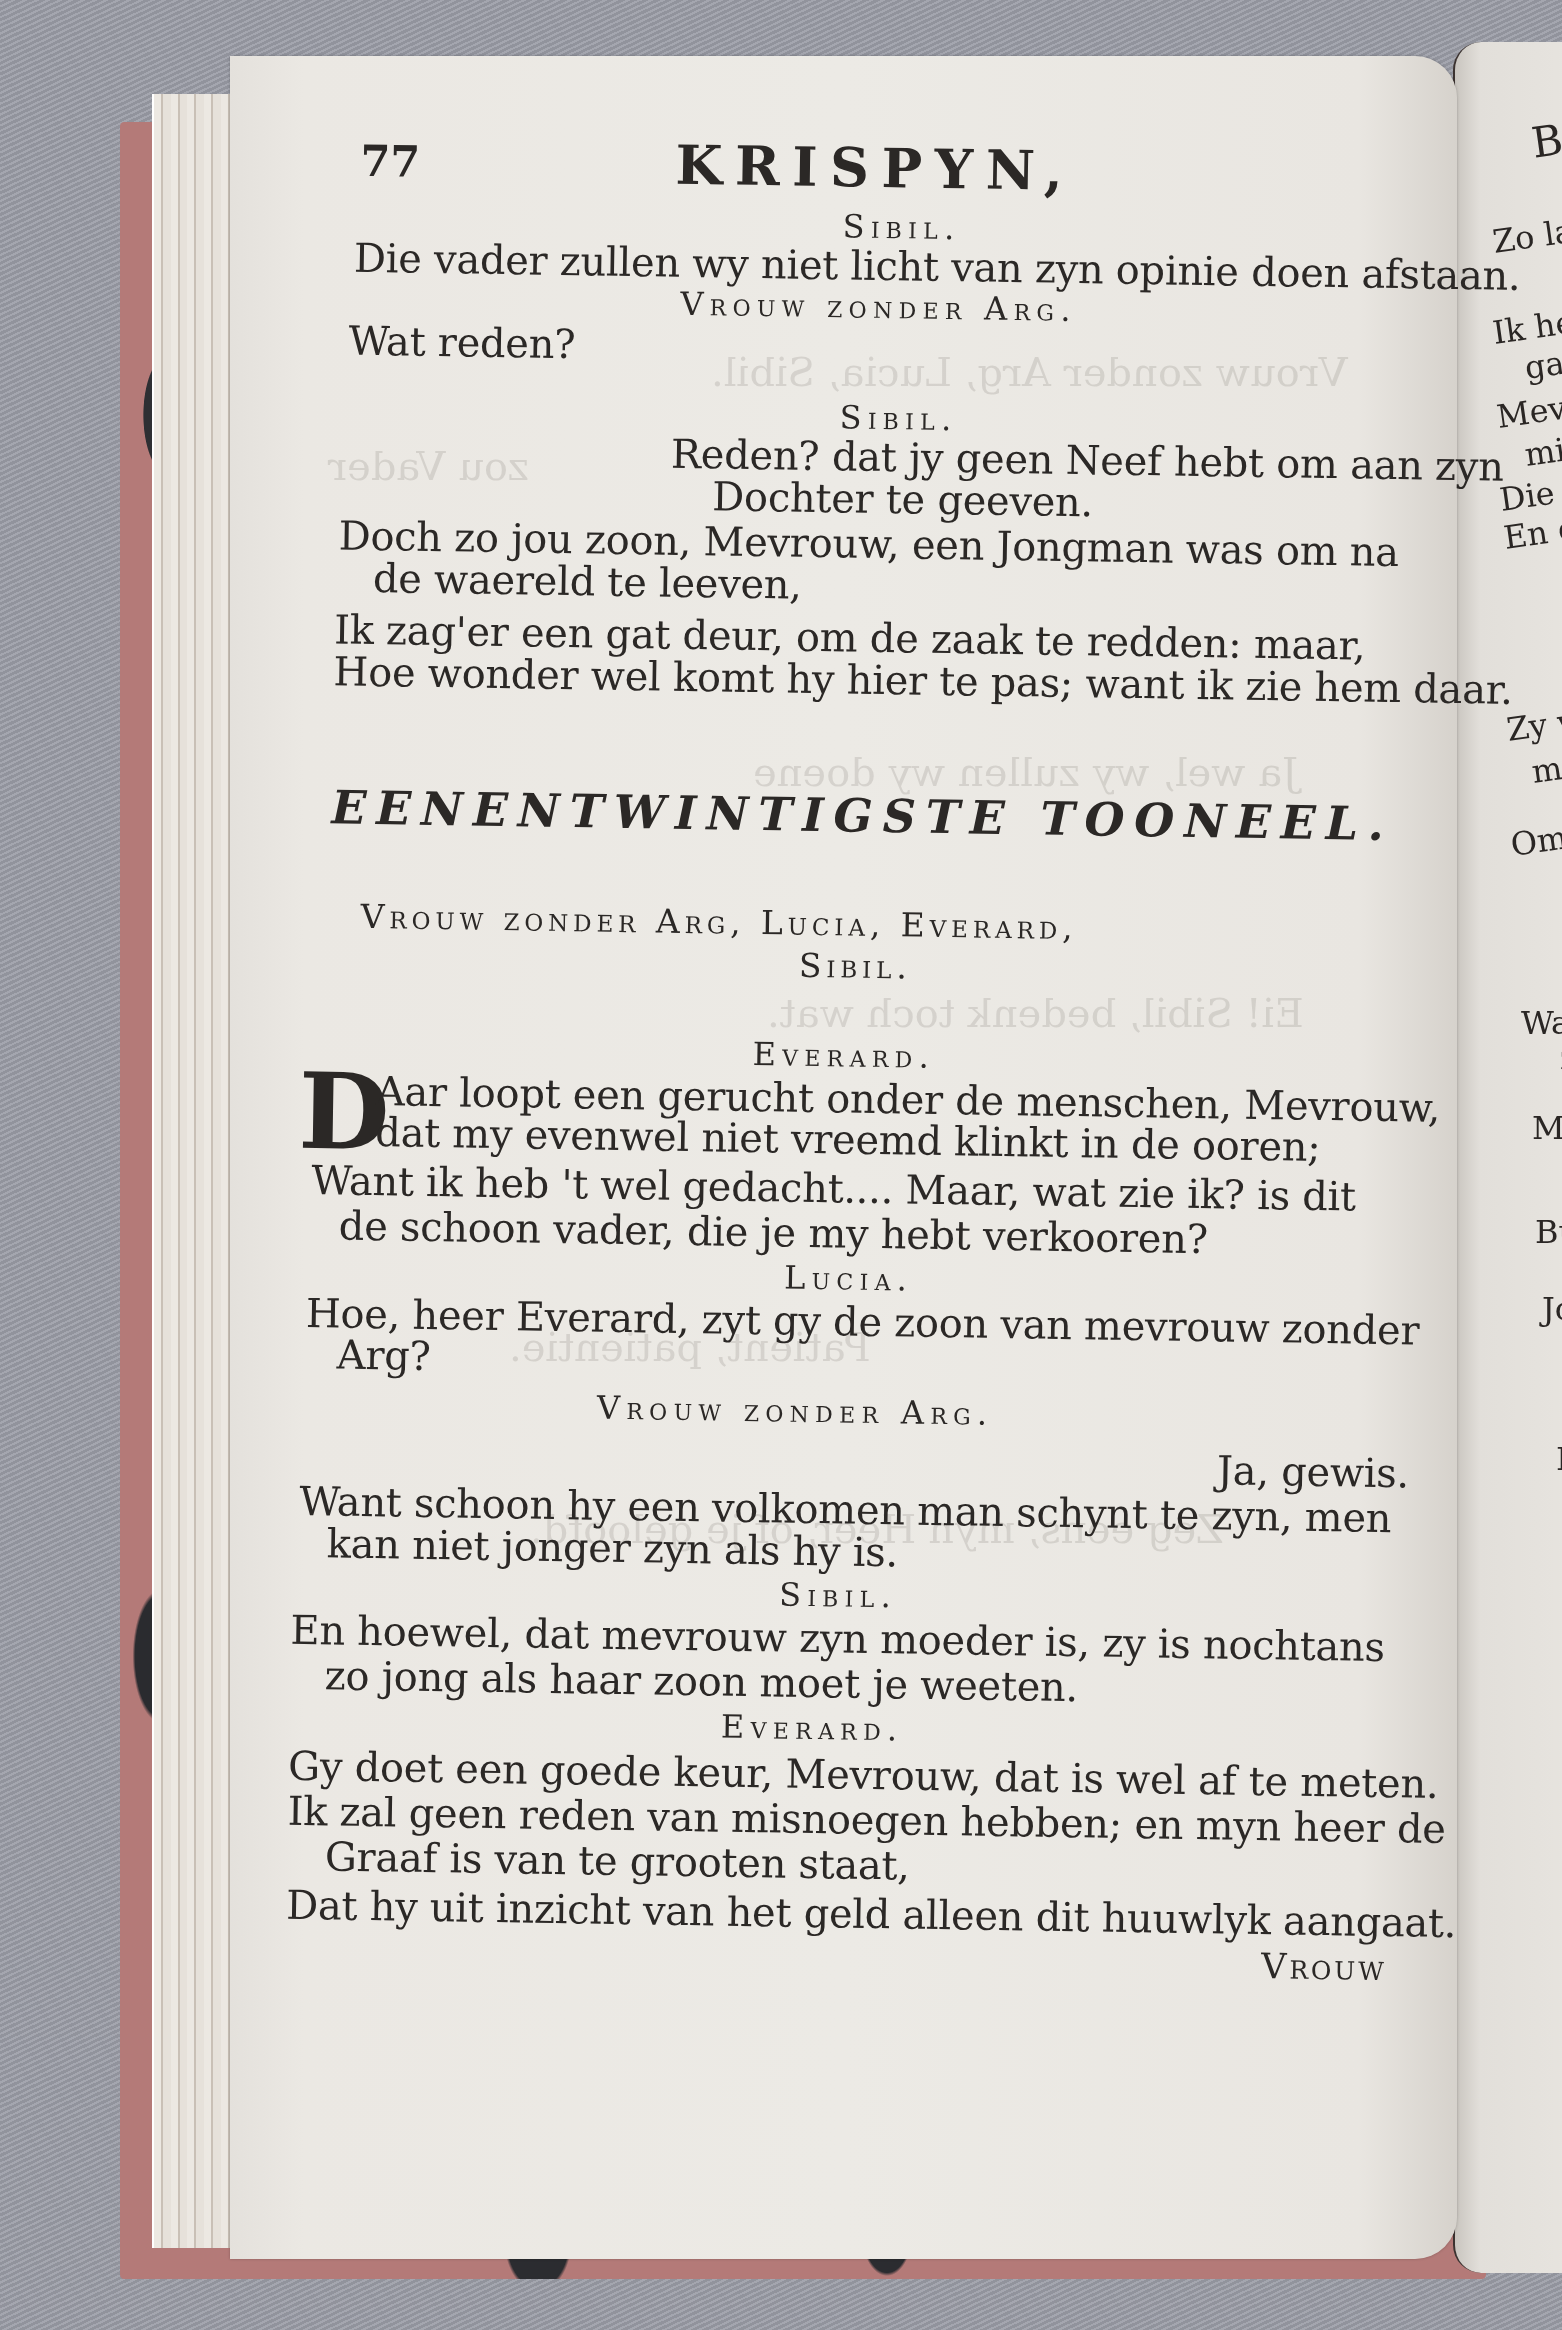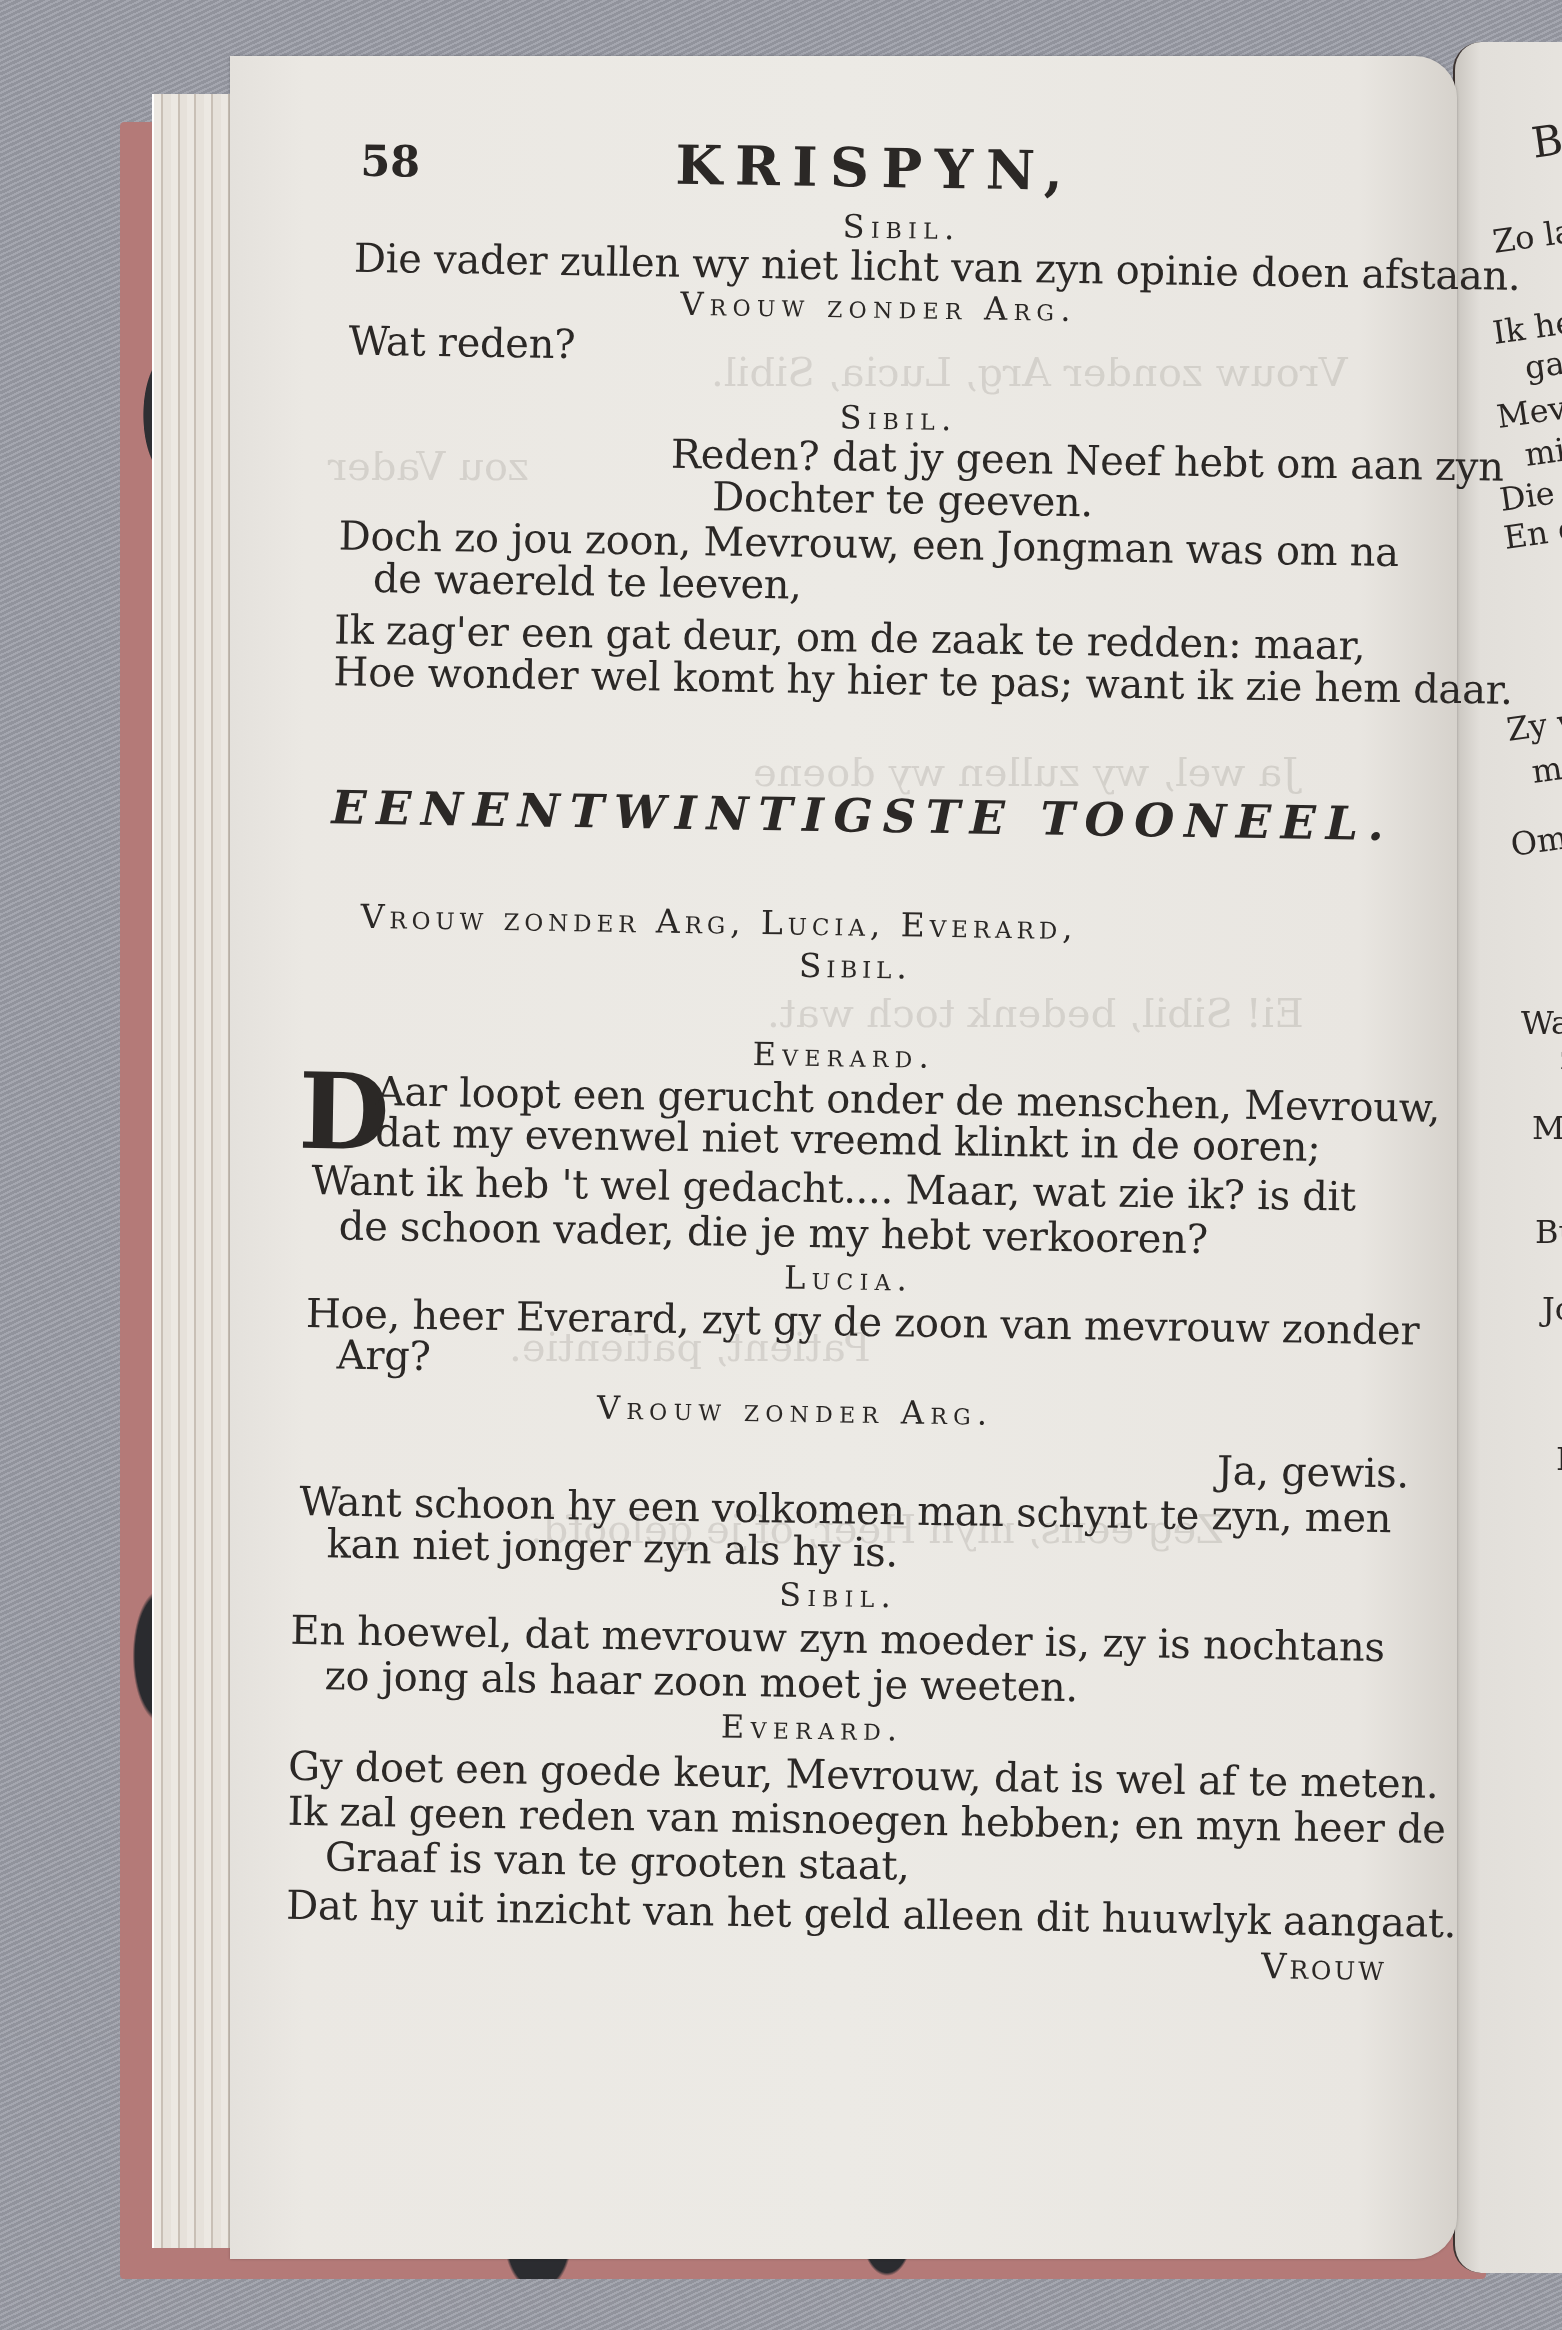--- a/index.html
+++ b/index.html
@@ -173,21 +173,21 @@
 <div class="page"></div>
 
 <span class="bleed" style="left:711px;top:349px;">Vrouw zonder Arg, Lucia, Sibil.</span>
 <span class="bleed" style="left:328px;top:443px;">zou Vader</span>
 <span class="bleed" style="left:753px;top:749px;">Ja wel, wy zullen wy doene</span>
 <span class="bleed" style="left:767px;top:990px;">Ei! Sibil, bedenk toch wat.</span>
 <span class="bleed" style="left:509px;top:1324px;">Patient, patientie.</span>
 <span class="bleed" style="left:530px;top:1506px;">Zeg eens, myn Heer, of je geloofd.</span>
 
 <div class="text-block">
-  <span class="line page-number" style="left:47px;top:7px;">58</span>
+  <span class="line page-number" style="left:47px;top:7px;">77</span>
   <span class="line running-head" style="left:362px;top:0px;">KRISPYN,</span>
 
   <span class="line speaker" style="left:530px;top:70px;">Sibil.</span>
   <span class="line" style="left:42px;top:105px;">Die vader zullen wy niet licht van zyn opinie doen afstaan.</span>
   <span class="line speaker" style="left:369px;top:150px;">Vrouw zonder Arg.</span>
   <span class="line" style="left:38px;top:188px;">Wat reden?</span>
 
   <span class="line speaker" style="left:530px;top:261px;">Sibil.</span>
   <span class="line" style="left:362px;top:296px;">Reden? dat jy geen Neef hebt om aan zyn</span>
   <span class="line" style="left:404px;top:338px;">Dochter te geeven.</span>

